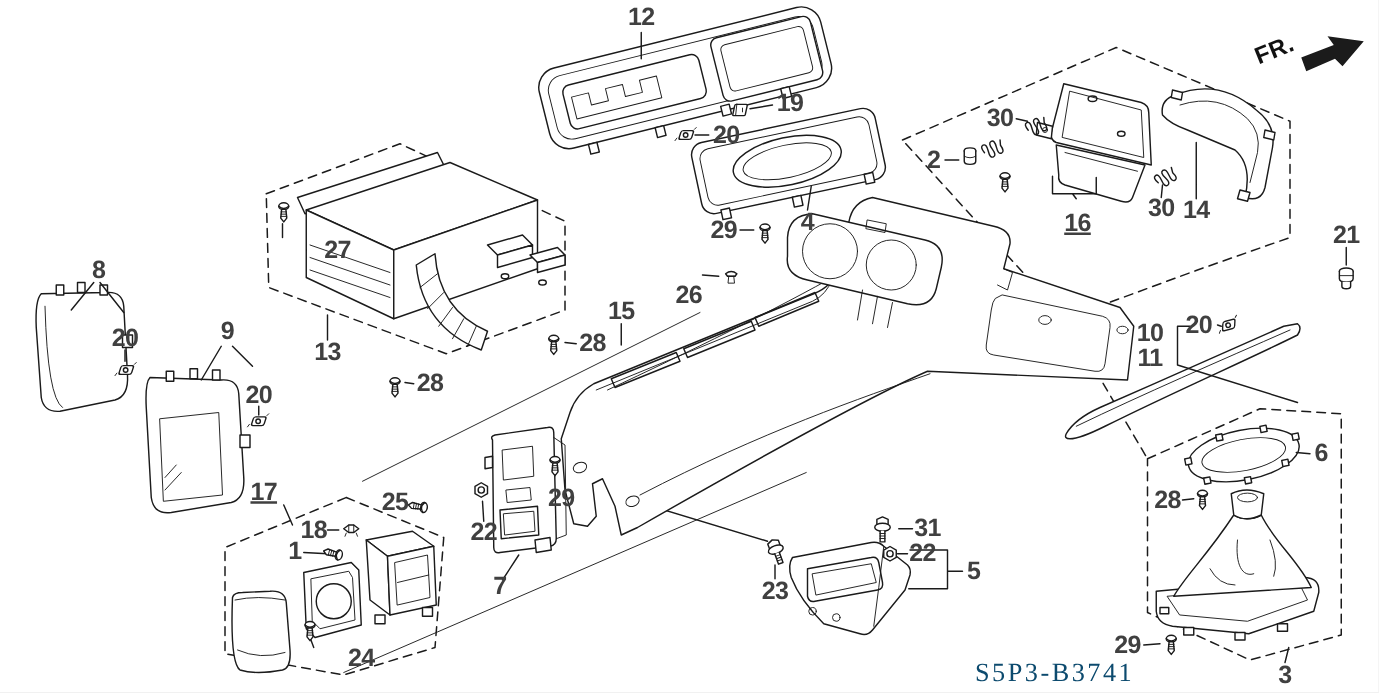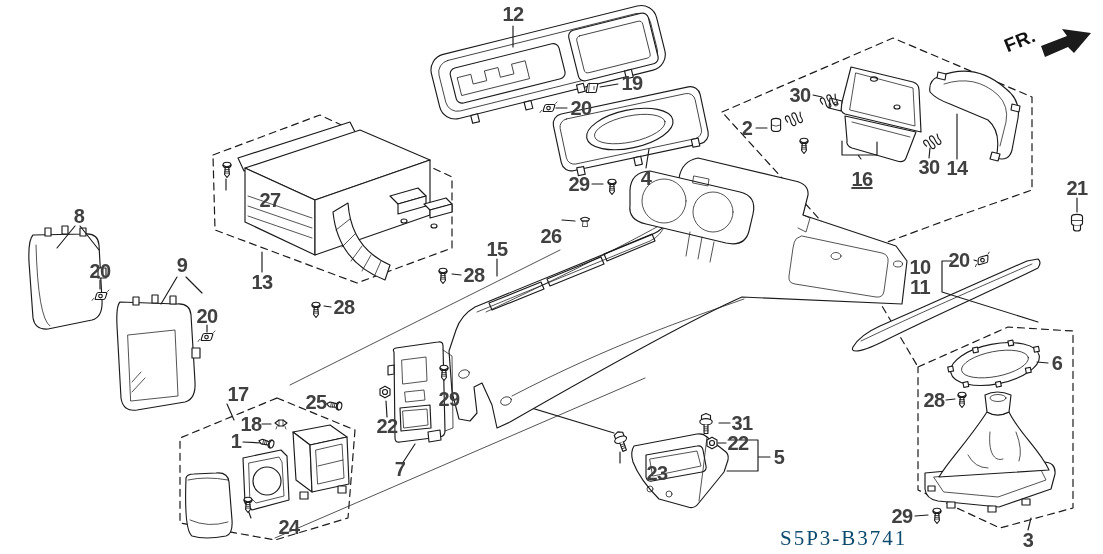--- a/index.html
+++ b/index.html
@@ -323,29 +323,29 @@
       <span class="plabel" style="left: 920px; top: 267px;">10</span>
       <span class="plabel" style="left: 920px; top: 287px;">11</span>
       <span class="plabel" style="left: 959px; top: 260px;">20</span>
       <span class="plabel" style="left: 1057px; top: 363px;">6</span>
       <span class="plabel" style="left: 934px; top: 400px;">28</span>
       <span class="plabel" style="left: 902px; top: 516px;">29</span>
       <span class="plabel" style="left: 1028px; top: 540px;">3</span>
       <span class="plabel" style="left: 779px; top: 457px;">5</span>
       <span class="plabel" style="left: 742px; top: 423px;">31</span>
       <span class="plabel" style="left: 738px; top: 443px;">22</span>
-      <span class="plabel" style="left: 620px; top: 473px; margin-left: 37px;">23</span>
+      <span class="plabel" style="left: 620px; top: 473px;">23</span>
       <span class="plabel" style="left: 79px; top: 216px;">8</span>
       <span class="plabel" style="left: 100px; top: 271px;">20</span>
       <span class="plabel" style="left: 182px; top: 265px;">9</span>
       <span class="plabel" style="left: 207px; top: 316px;">20</span>
       <span class="plabel" style="left: 226px; top: 200px; margin-left: 44px;">27</span>
       <span class="plabel" style="left: 262px; top: 282px;">13</span>
       <span class="plabel" style="left: 344px; top: 307px;">28</span>
-      <span class="plabel" style="left: 238px; top: 394px;">17</span>
+      <span class="plabel" style="left: 211px; top: 394px; text-decoration: underline;">17</span>
       <span class="plabel" style="left: 251px; top: 424px;">18</span>
       <span class="plabel" style="left: 236px; top: 441px;">1</span>
       <span class="plabel" style="left: 316px; top: 402px;">25</span>
       <span class="plabel" style="left: 253px; top: 527px; margin-left: 36px;">24</span>
       <span class="plabel" style="left: 387px; top: 426px;">22</span>
       <span class="plabel" style="left: 449px; top: 399px;">29</span>
       <span class="plabel" style="left: 400px; top: 469px;">7</span>
     </div>
 
 </div>

